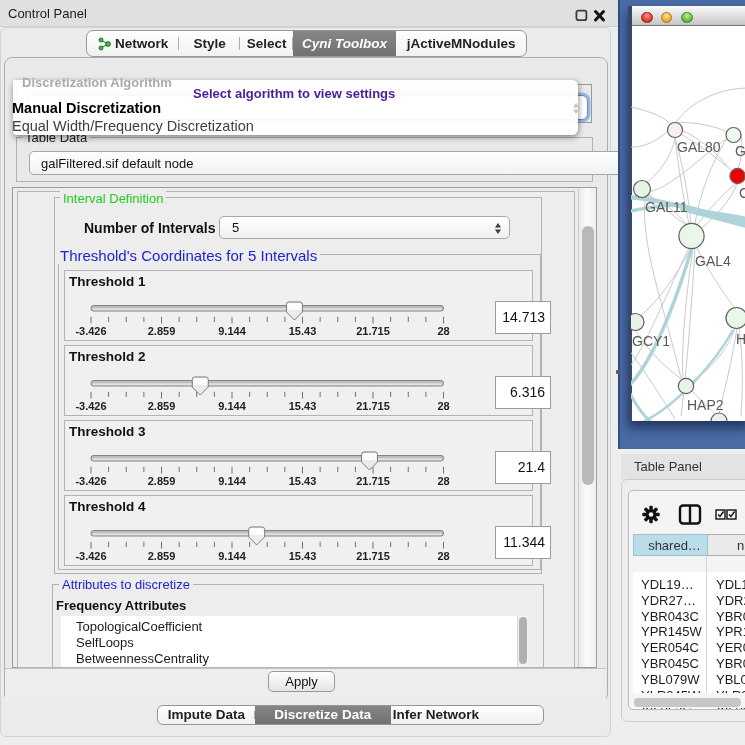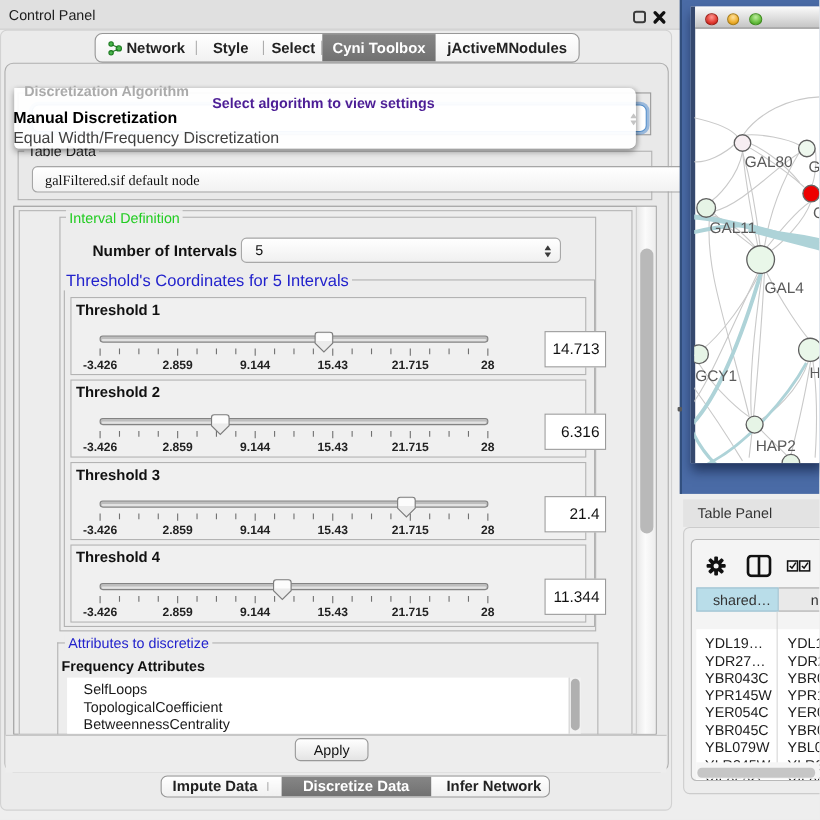--- a/index.html
+++ b/index.html
@@ -9,32 +9,32 @@
 
 #titlebar{left:0;top:0;width:622px;height:26px;background:#e0e0e0;border-bottom:1px solid #cfcfcf;}
 #titlebar .t{position:absolute;left:8px;top:6px;font-size:13px;color:#1c1c1c;}
 
 #panelD{left:0px;top:27px;width:611px;height:710px;background:#ebebeb;border:1px solid #d2d2d2;border-radius:6px;box-sizing:border-box;}
 #panelA{left:4px;top:57px;width:604px;height:645px;background:#e9e9e9;border:1px solid #aeaeae;border-radius:8px;box-sizing:border-box;}
 
 #tabbar{left:86px;top:30px;width:441px;height:27px;background:linear-gradient(#ffffff,#f1f1f1);border:1px solid #979797;border-radius:7px;box-sizing:border-box;display:flex;overflow:hidden;}
 #tabbar .seg{height:100%;display:flex;align-items:center;justify-content:center;font-size:13.5px;font-weight:bold;color:#222;position:relative;}
 #tabbar .seg:not(:last-child):not(.dark)::after{content:"";position:absolute;right:0;top:6px;bottom:6px;width:1px;background:#adadad;}
-#tabbar .seg.dark{background:linear-gradient(#868686,#717171);color:#fff;}
+#tabbar .seg.dark{background:linear-gradient(#868686,#717171);color:#fff;font-style:italic;}
 #tabbar .seg:last-child{border-right:none;}
 
-#btabs{left:146px;top:704.5px;width:354px;height:20.5px;background:linear-gradient(#ffffff,#f0f0f0);border:1px solid #979797;border-radius:6px;box-sizing:border-box;display:flex;overflow:hidden;gap:12px;}
+#btabs{left:157px;top:704.5px;width:387px;height:20.5px;background:linear-gradient(#ffffff,#f0f0f0);border:1px solid #979797;border-radius:6px;box-sizing:border-box;display:flex;overflow:hidden;}
 #btabs .seg{height:100%;display:flex;align-items:center;justify-content:center;font-size:13.5px;font-weight:bold;color:#222;position:relative;}
 #btabs .seg:not(:last-child):not(.dark)::after{content:"";position:absolute;right:0;top:5px;bottom:5px;width:1px;background:#adadad;}
 #btabs .seg.dark{background:linear-gradient(#868686,#717171);color:#fff;}
 #btabs .seg:last-child{border-right:none;}
 
 .group{border:1px solid #b2b2b2;box-sizing:border-box;}
 .glabel{position:absolute;font-size:13px;background:#e9e9e9;padding:0 3px;white-space:nowrap;}
-#combo1{left:29px;top:151px;width:636px;height:24px;background:linear-gradient(#ffffff,#f2f2f2);border:1px solid #a6a6a6;border-radius:5px;box-sizing:border-box;font-family:Liberation Serif, serif;}
+#combo1{left:29px;top:151px;width:636px;height:24px;background:linear-gradient(#ffffff,#f2f2f2);border:1px solid #a6a6a6;border-radius:5px;box-sizing:border-box;}
 #combo1 .txt{position:absolute;left:11px;top:4px;font-size:13px;color:#111;}
 
 #panelB{left:12px;top:187px;width:585px;height:481px;background:#ececec;border:1px solid #9b9b9b;box-sizing:border-box;}
 #panelC{left:17px;top:191px;width:558px;height:477px;background:#ededed;border:1px solid #b6b6b6;box-sizing:border-box;}
 #vsb{left:578px;top:188px;width:18px;height:479px;background:linear-gradient(90deg,#e8e8e8,#fbfbfb 45%,#ededed);border-left:1px solid #cccccc;box-sizing:border-box;}
 #vsbThumb{left:582px;top:226px;width:12px;height:259px;background:#b9b9b9;border-radius:6px;}
 
 .trow{left:64px;width:469px;height:71px;background:#f0f0f0;border:1px solid #b3b3b3;box-sizing:border-box;}
 .trow .tl{position:absolute;left:4px;top:3px;font-size:13.5px;font-weight:bold;color:#111;}
 .vbox{position:absolute;left:406px;top:30px;width:56px;height:33px;background:#ffffff;border:1px solid #9b9b9b;box-sizing:border-box;font-size:14px;color:#111;text-align:right;line-height:31px;padding-right:5px;margin-left:24px;}
@@ -284,22 +284,22 @@
           </g>
         </svg>
         <div class="vbox">11.344</div>
       </div>
     </div>
 
   <div class="abs group" style="left:52px;top:584px;width:492px;height:84px;border-bottom:none;"></div>
   <div class="abs glabel" style="left:59px;top:577px;color:#2222cc;background:#ededed;">Attributes to discretize</div>
   <div class="abs" style="left:56px;top:598px;font-size:13px;font-weight:bold;color:#111;">Frequency Attributes</div>
   <div class="abs" id="numlist">
+    <div class="it">TopologicalCoefficient</div>
     <div class="it">SelfLoops</div>
-    <div class="it">TopologicalCoefficient</div>
     <div class="it">BetweennessCentrality</div>
   </div>
   <div class="abs" id="listsb"></div>
   <div class="abs" id="listsbThumb"></div>
 
   <div class="abs" id="applyStrip"></div>
   <div class="abs" id="applyBtn">Apply</div>
   <div class="abs" id="btabs">
     <div class="seg" style="width:97px">Impute Data</div>
     <div class="seg dark" style="width:135.5px">Discretize Data</div>

